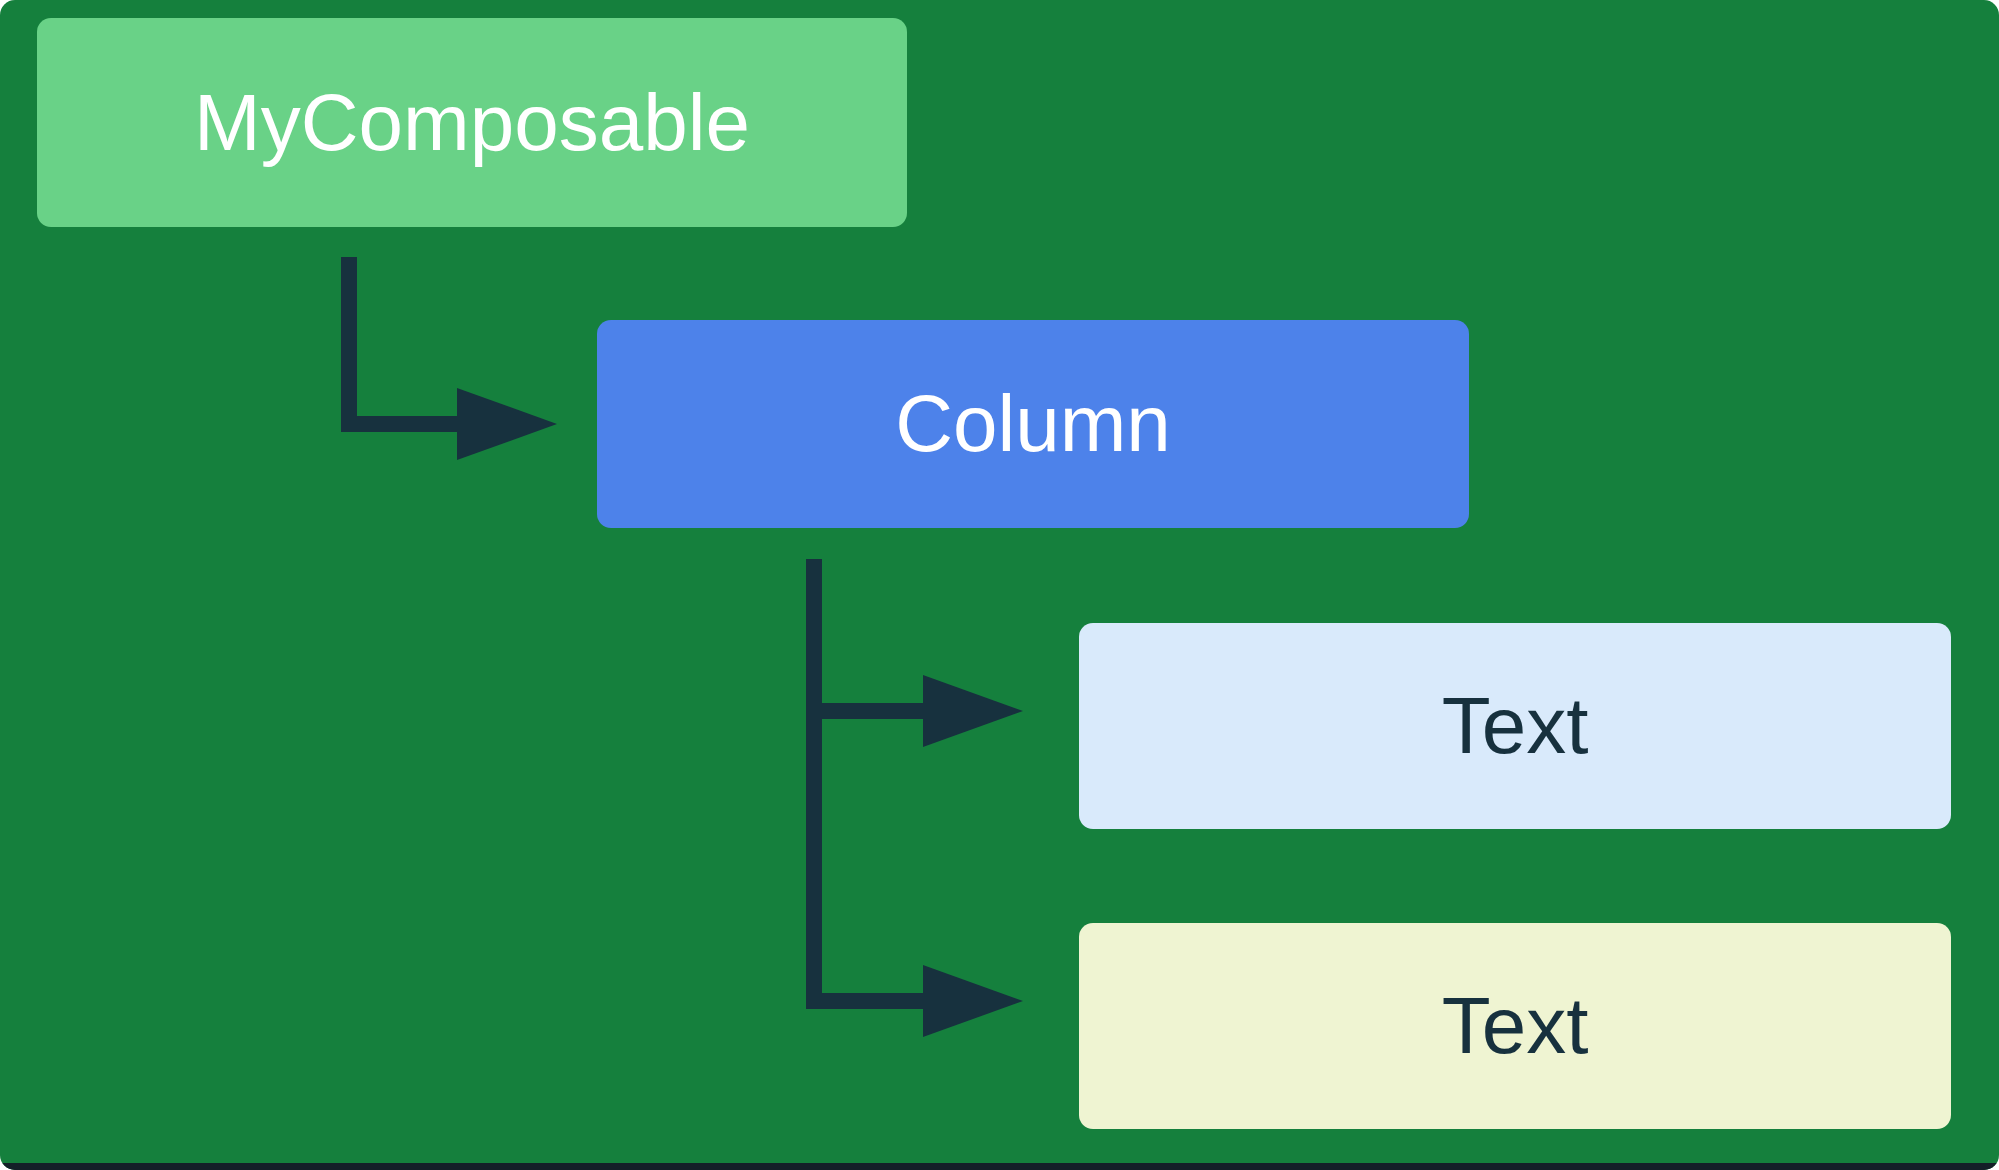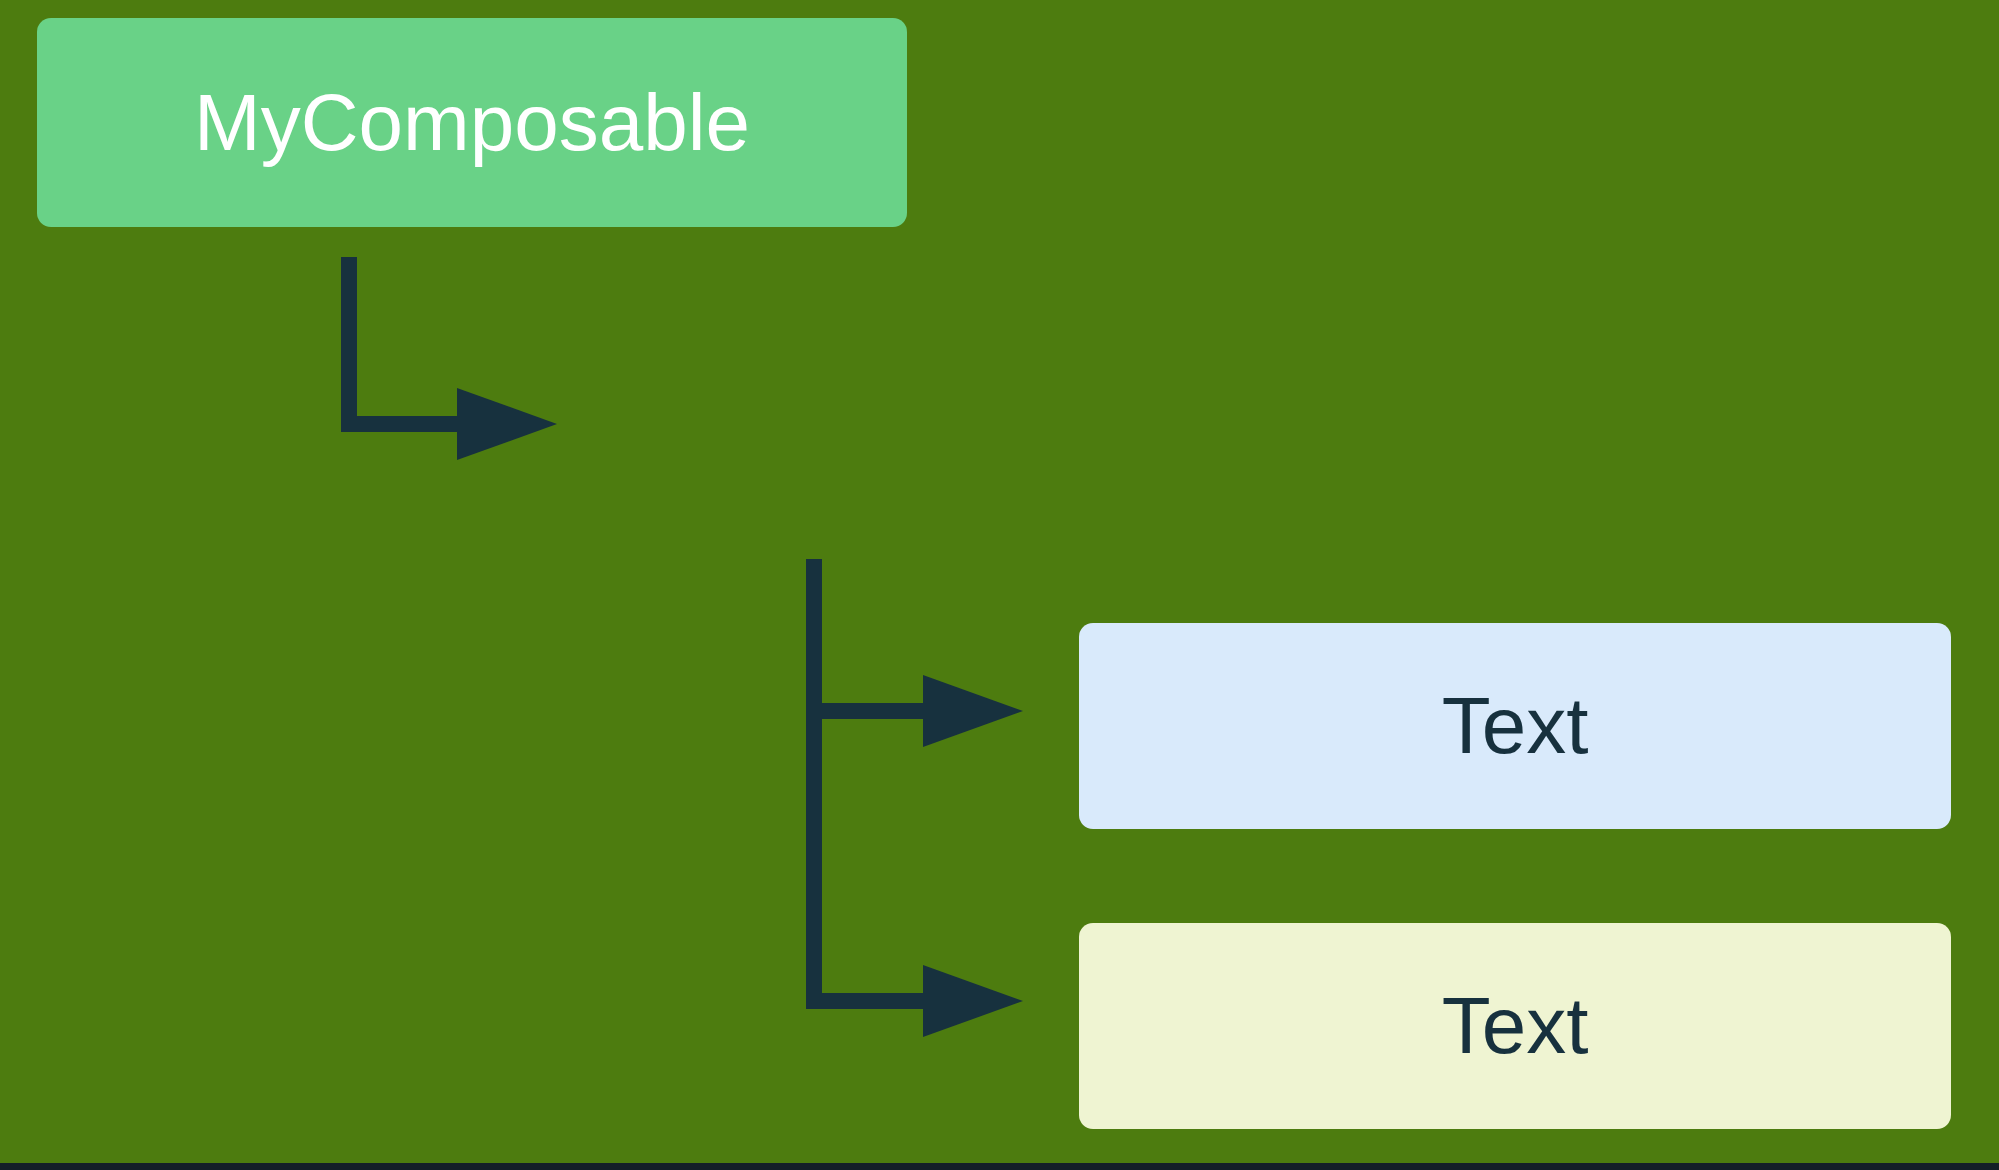--- a/index.html
+++ b/index.html
@@ -5,22 +5,23 @@
   html, body {
     margin: 0;
     padding: 0;
     background: #ffffff;
     font-family: "Liberation Sans", "DejaVu Sans", sans-serif;
   }
   .stage {
     position: relative;
     width: 1999px;
     height: 1170px;
-    background: #4d7c0f;
+    background: #15803d;
     overflow: hidden;
+    border-radius: 15px;
   }
   .connectors {
     position: absolute;
     left: 0; top: 0;
     width: 1999px;
     height: 1170px;
     pointer-events: none;
   }
   .edge {
     fill: none;
@@ -91,20 +92,23 @@
     <line class="edge" x1="808" y1="711" x2="923" y2="711"></line>
     <polygon class="head" points="923,675 923,747 1023,711"></polygon>
 
     <polygon class="head" points="923,965 923,1037 1023,1001"></polygon>
   </svg>
 
   <div class="node node-mycomposable">
     <span>MyComposable</span>
   </div>
 
+  <div class="node node-column">
+    <span>Column</span>
+  </div>
 
   <div class="node node-text-1">
     <span>Text</span>
   </div>
 
   <div class="node node-text-2">
     <span>Text</span>
   </div>
 
   <div class="bottom-rule"></div>

